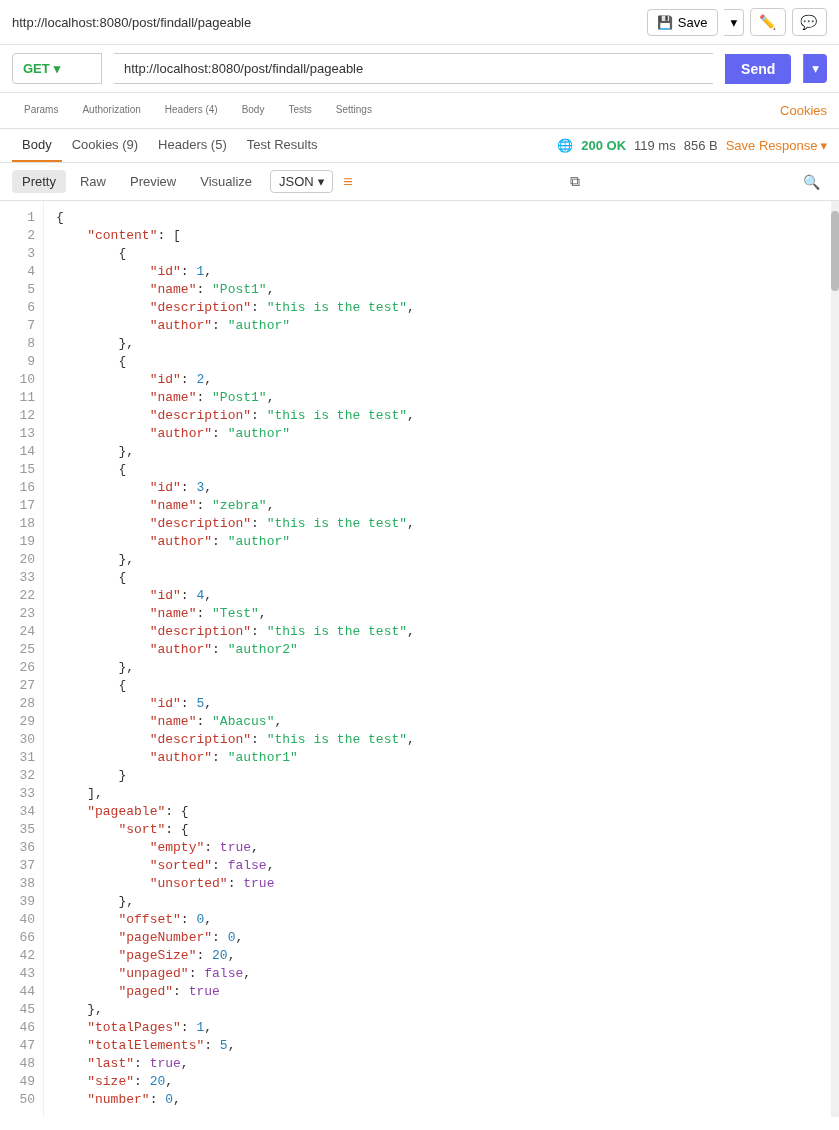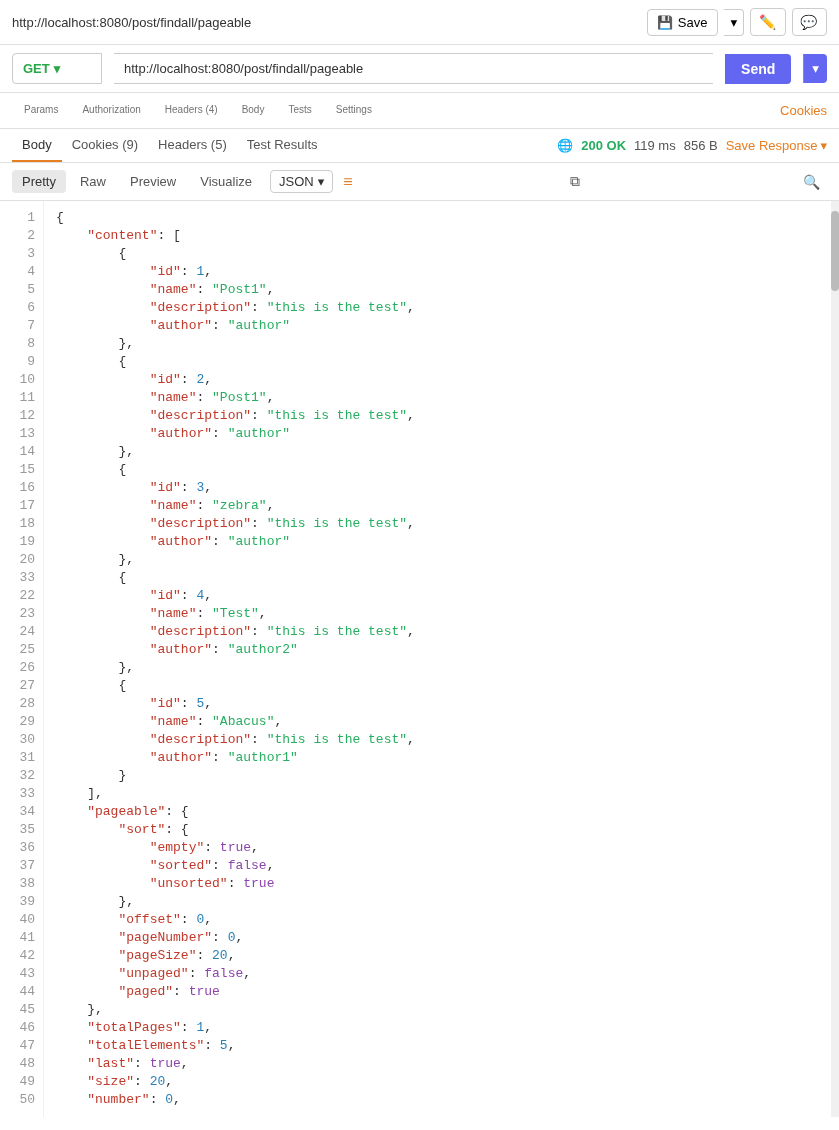--- a/index.html
+++ b/index.html
@@ -233,21 +233,21 @@
       <div>31</div>
       <div>32</div>
       <div>33</div>
       <div>34</div>
       <div>35</div>
       <div>36</div>
       <div>37</div>
       <div>38</div>
       <div>39</div>
       <div>40</div>
-      <div>41</div>
+      <div>66</div>
       <div>42</div>
       <div>43</div>
       <div>44</div>
       <div>45</div>
       <div>46</div>
       <div>47</div>
       <div>48</div>
       <div>49</div>
       <div>50</div>
     </div>

